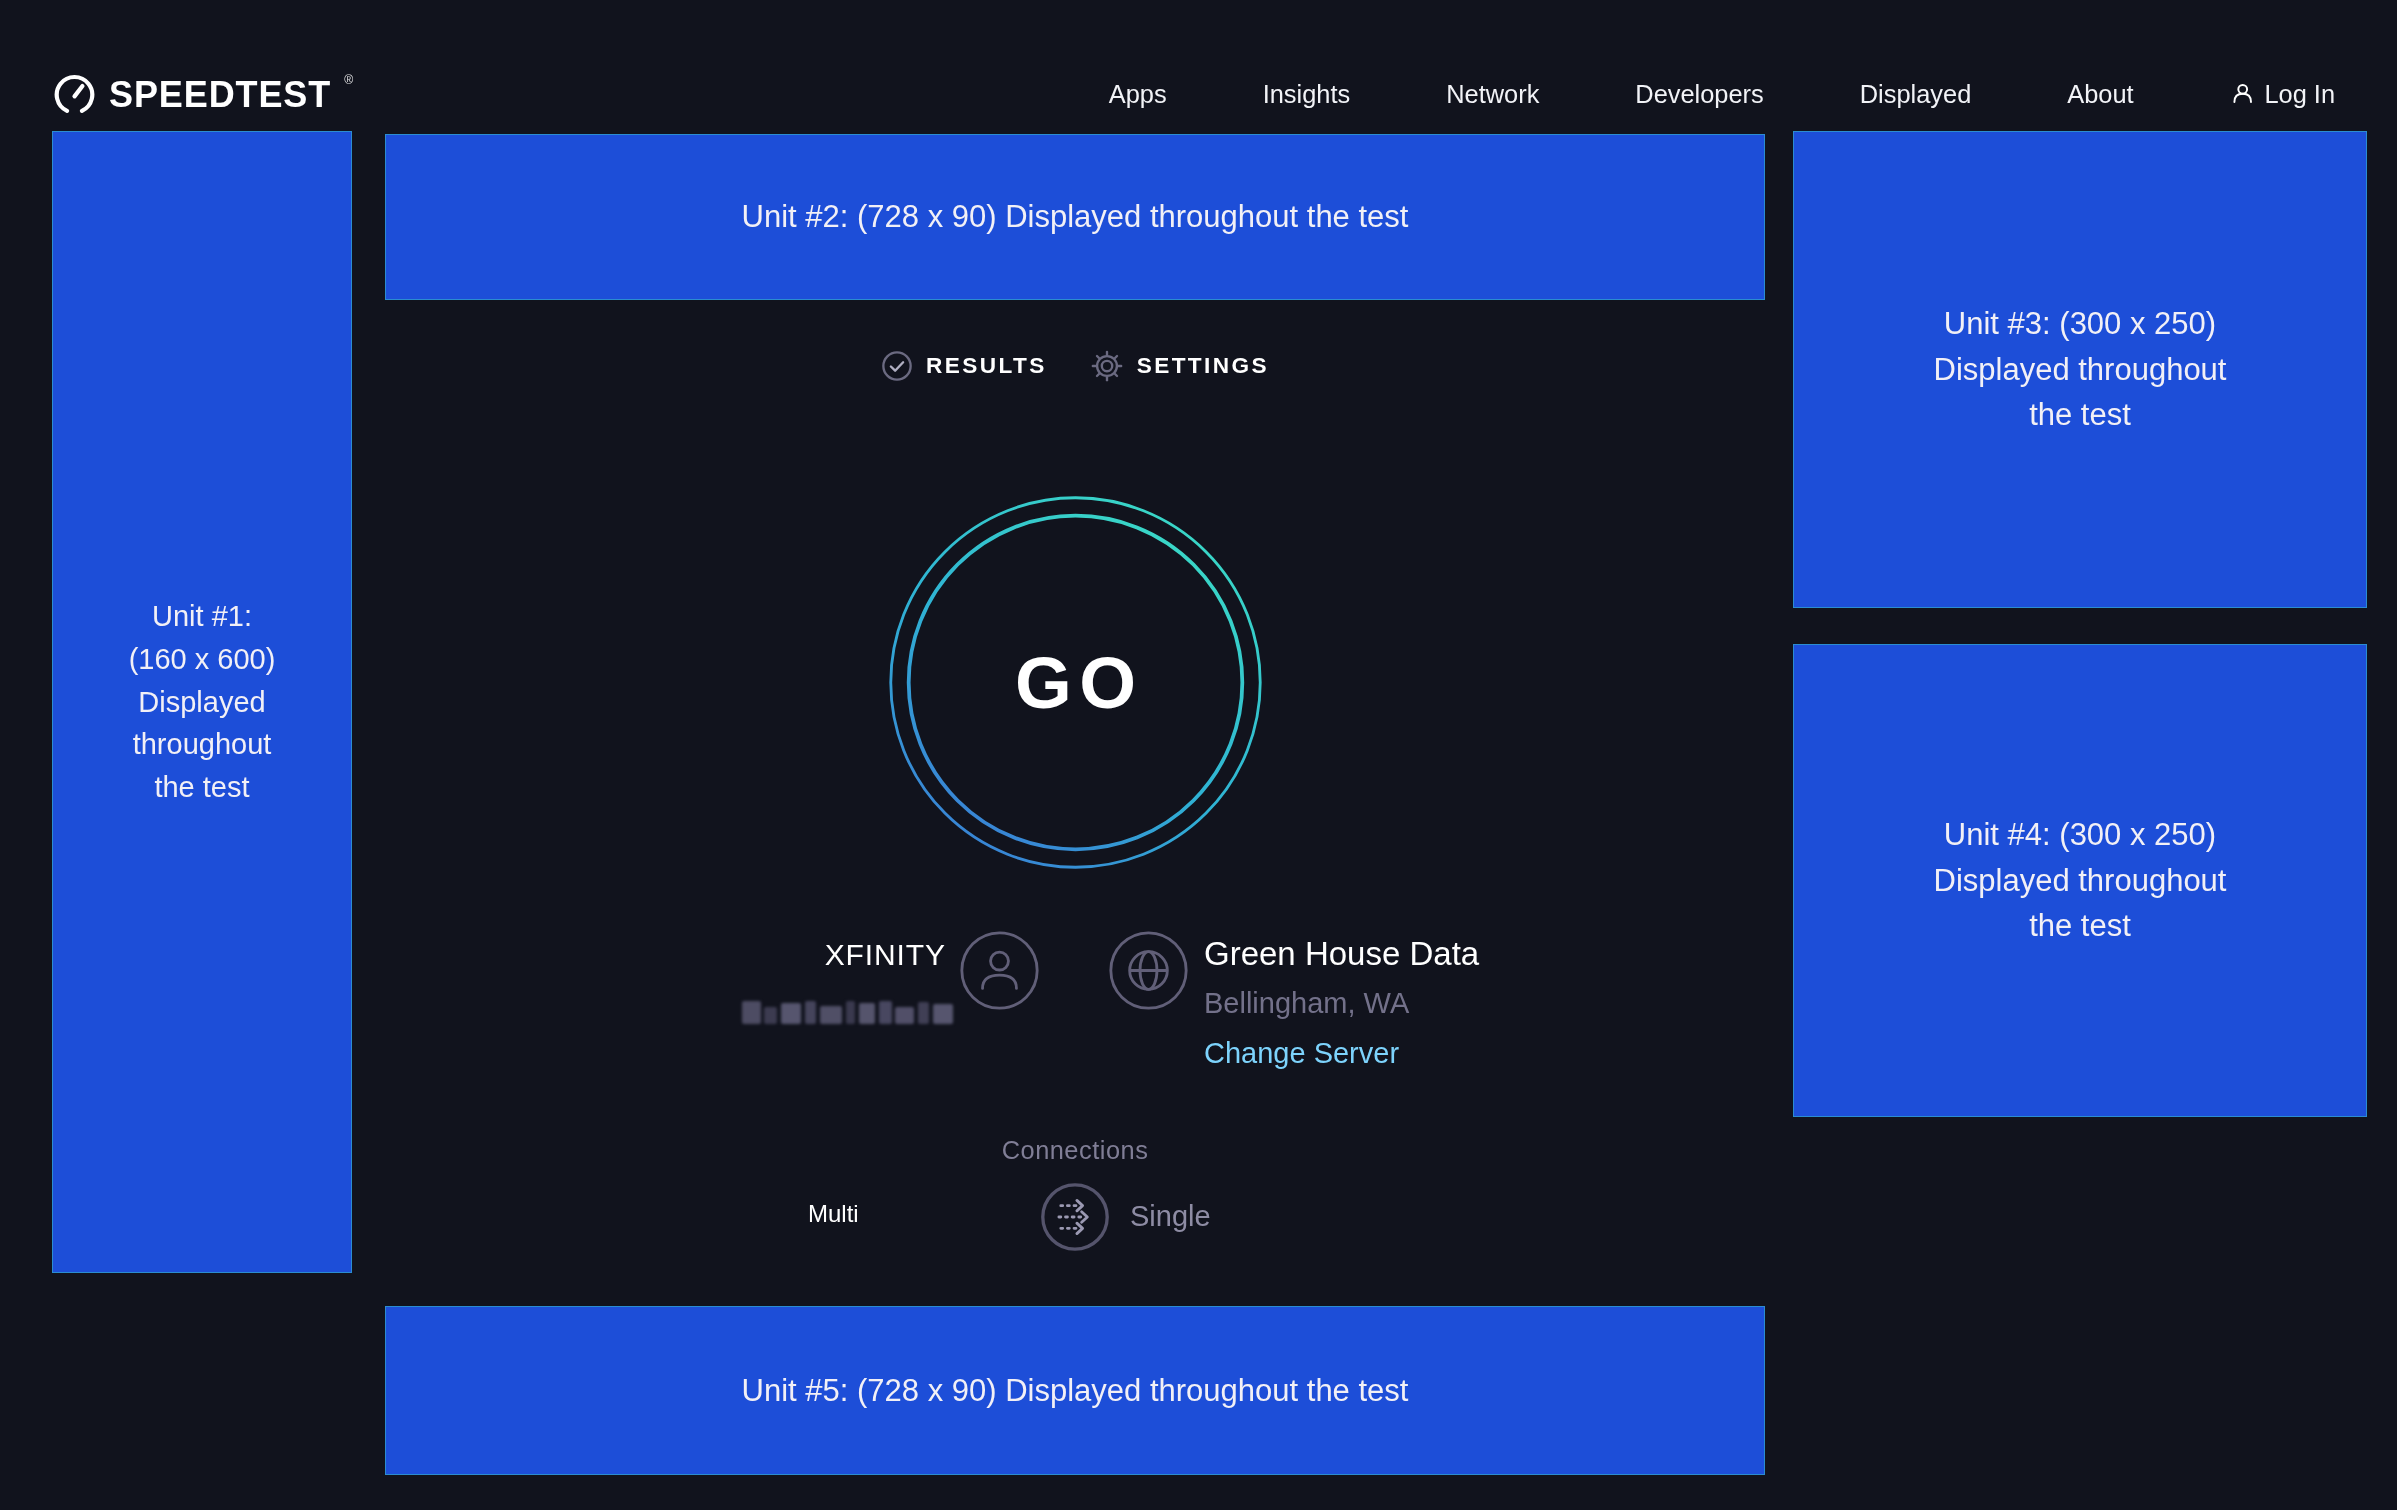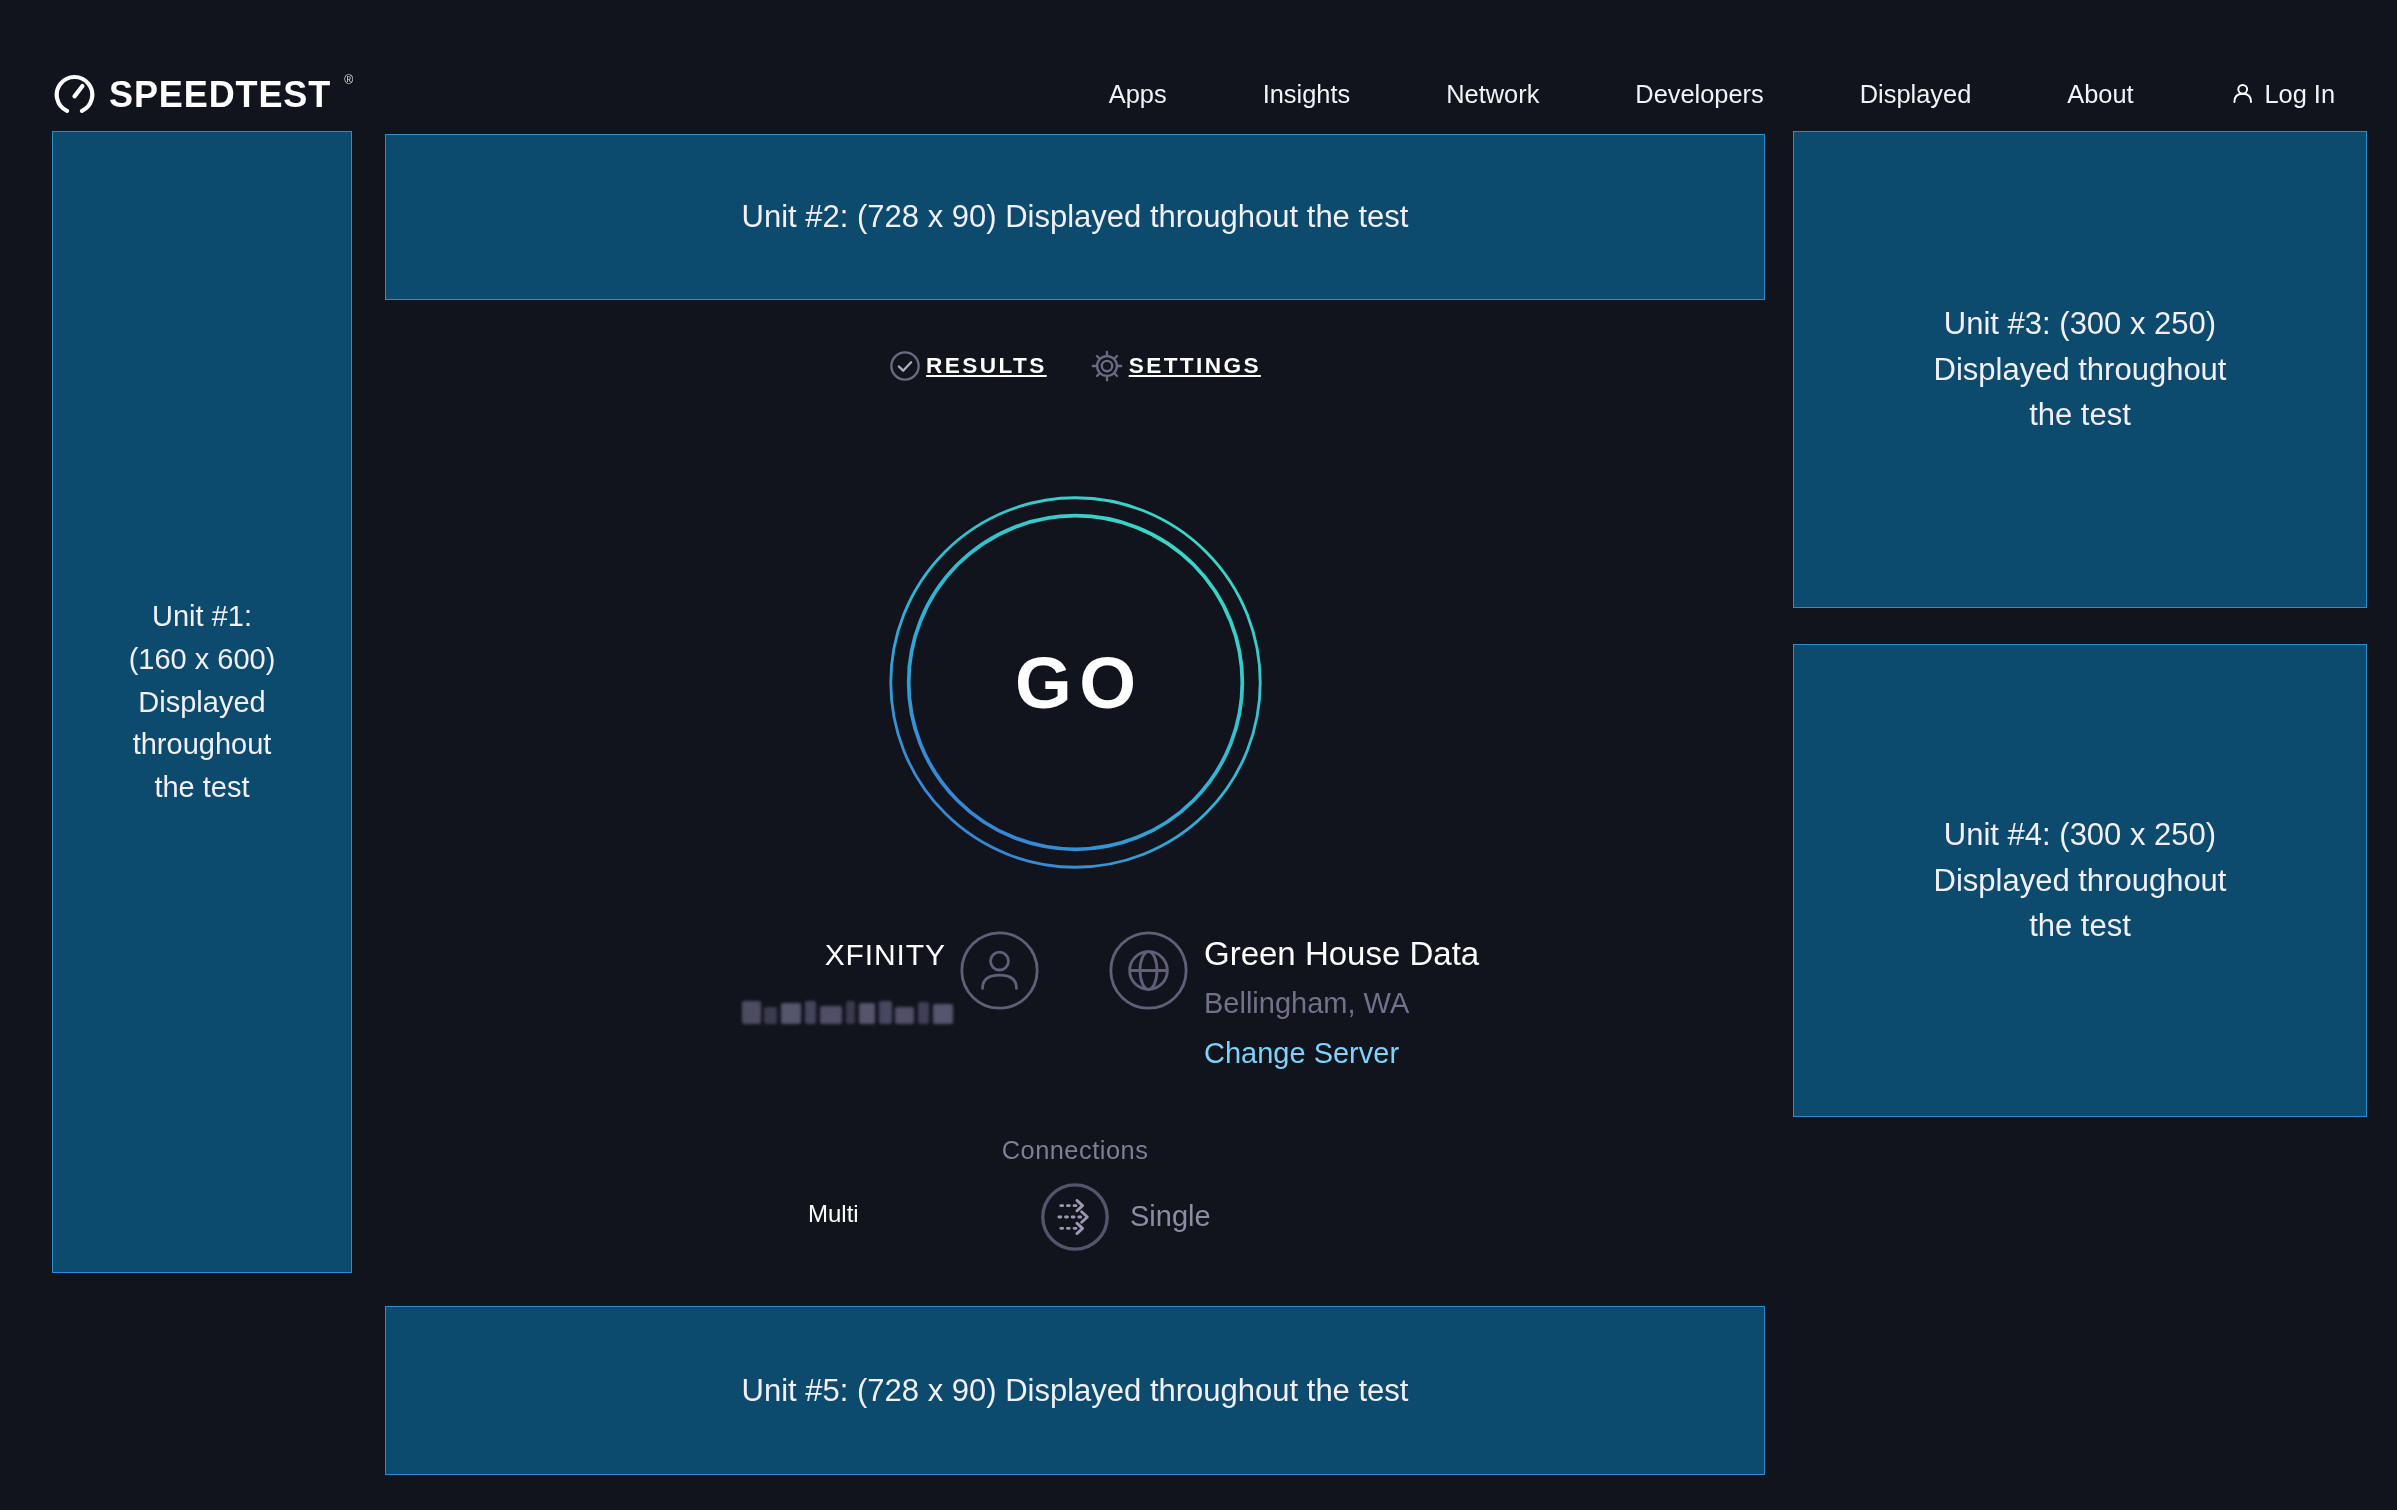--- a/index.html
+++ b/index.html
@@ -23,40 +23,40 @@
   .logo { display:flex; align-items:flex-start; gap:13px; cursor:pointer; }
   .logo-text { font-size:36px; font-weight:700; letter-spacing:0.9px; color:#fff; line-height:43px; }
   .logo sup { font-size:12.2px; line-height:12.2px; vertical-align:top; position:relative; top:1.9px; opacity:.85; }
   .nav { display:flex; align-items:center; gap:96px; }
   .nav-item { font-size:25.4px; color:#f2f3f7; cursor:pointer; }
   .login { display:flex; align-items:center; gap:9.4px; cursor:pointer; }
 
   
   .ad {
     position:absolute;
-    background:#0c4a6e;
+    background:#1d4ed8;
     border:1.9px solid #2b8cd0;
     display:flex; flex-direction:column;
     align-items:center; justify-content:center;
     text-align:center;
     color:#f2f0f6;
     font-size:31px; line-height:1.48;
   }
   .ad-unit1 { left:52px;  top:131px;  width:300px;  height:1142px; font-size:29px; }
   .ad-unit2 { left:385px; top:134px;  width:1380px; height:166px; }
   .ad-unit3 { left:1793px; top:131px; width:574px;  height:477px; }
   .ad-unit4 { left:1793px; top:644px; width:574px;  height:473px; }
   .ad-unit5 { left:385px; top:1306px; width:1380px; height:169px; }
 
   
   .tabs {
     position:absolute; left:385px; top:343px; width:1380px; height:45px;
     display:flex; align-items:center; justify-content:center; gap:43px;
   }
-  .tab { display:flex; align-items:center; gap:5px; cursor:pointer;text-decoration:underline; }
+  .tab { display:flex; align-items:center; gap:13px; cursor:pointer; }
   .tab-label { font-size:22.6px; font-weight:700; letter-spacing:2.4px; color:#fff; }
 
   
   .go-wrap {
     position:absolute; left:887px; top:494px; width:377px; height:377px;
     cursor:pointer;
   }
   .go-rings { position:absolute; left:0; top:0; }
   .go-label {
     position:absolute; left:0; top:0; width:377px; height:377px;

